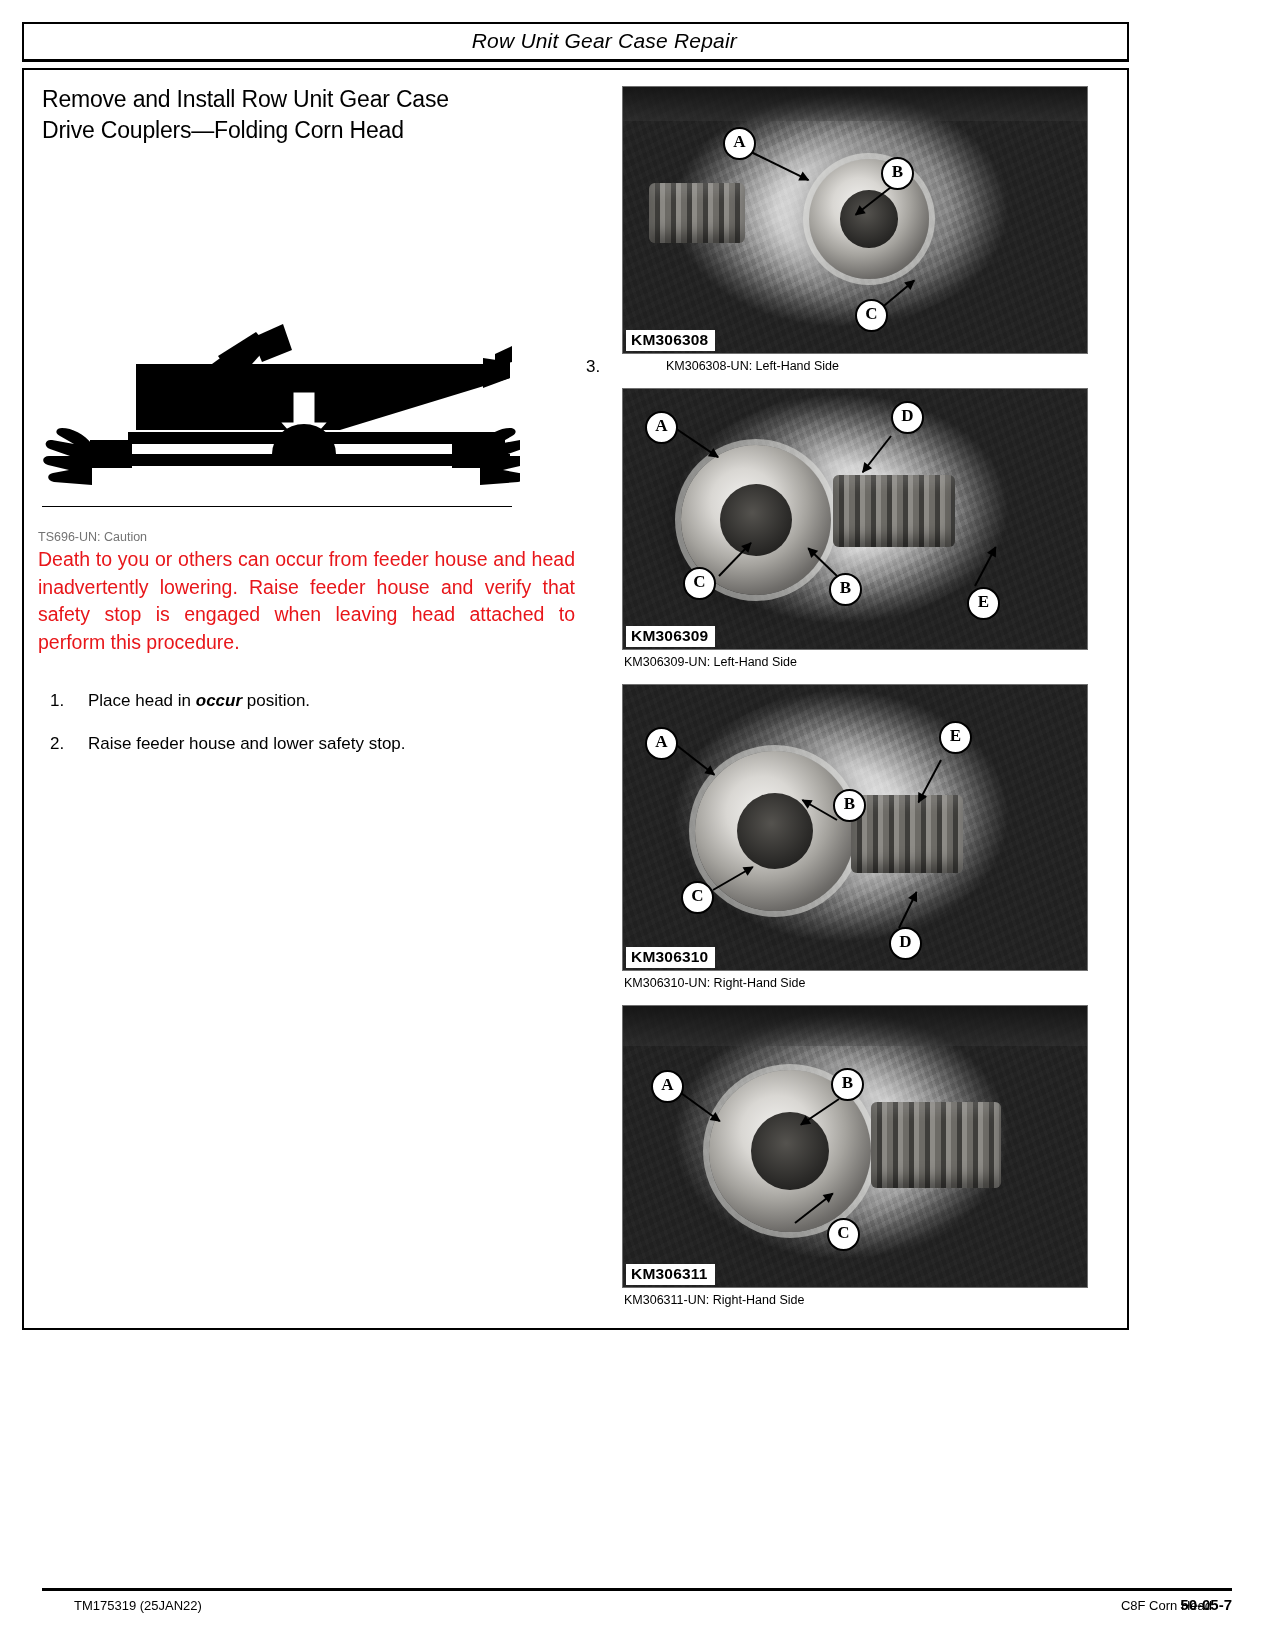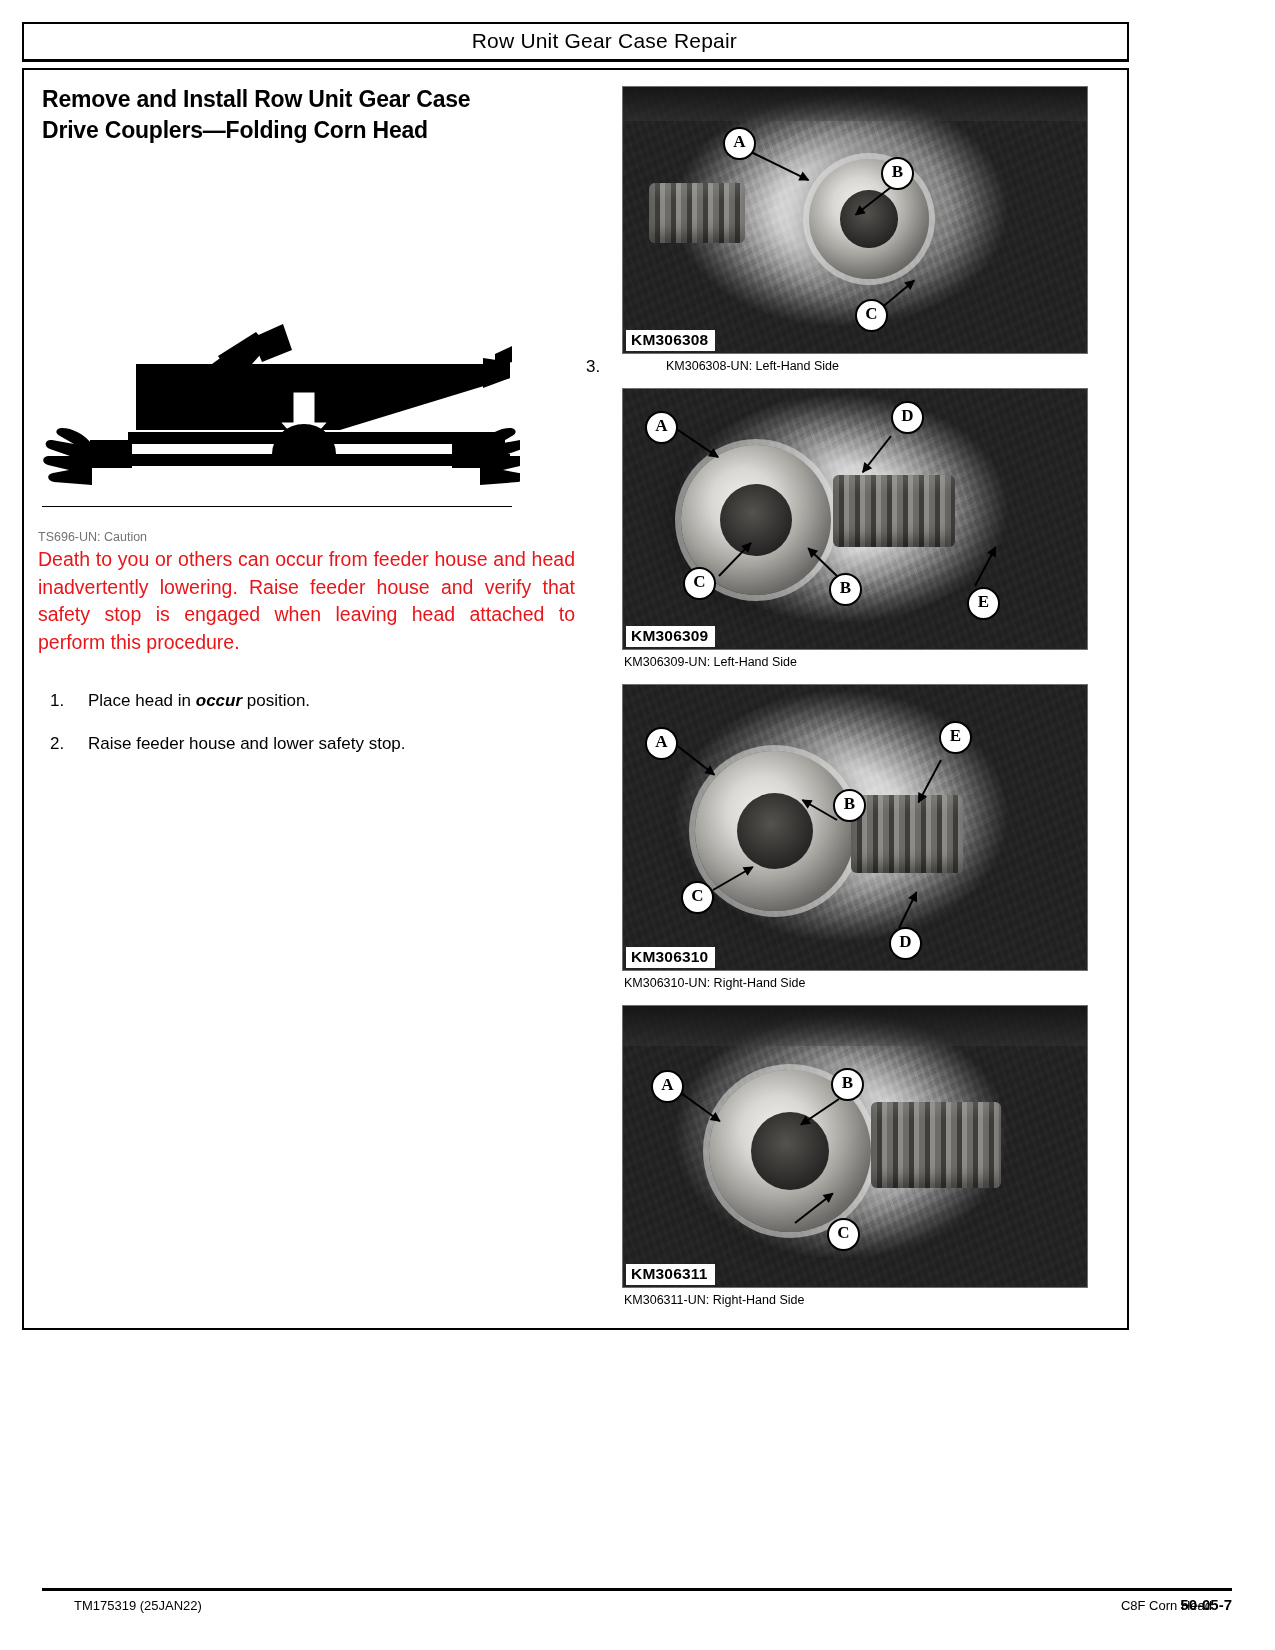--- a/index.html
+++ b/index.html
@@ -31,20 +31,21 @@
     width: 1107px;
     height: 40px;
     border: 2px solid #000;
     border-bottom-width: 3px;
     box-sizing: border-box;
   }
   .header-title {
     position: absolute;
     right: 390px;
     top: 5px;
+    font-style: italic;
     font-size: 21px;
     letter-spacing: .2px;
     white-space: nowrap;
   }
 
   .content-box {
     position: absolute;
     left: 22px;
     top: 68px;
     width: 1107px;
@@ -55,21 +56,21 @@
 
   
   .left-col {
     position: absolute;
     left: 42px;
     top: 84px;
     width: 530px;
   }
   h1.section-title {
     font-size: 23px;
-    font-weight: bold;
+    font-weight: normal;
     line-height: 1.33;
     margin: 0;
     letter-spacing: -0.2px;
   }
 
   .caution-row {
     margin-top: 46px;
     height: 52px;
     position: relative;
   }

